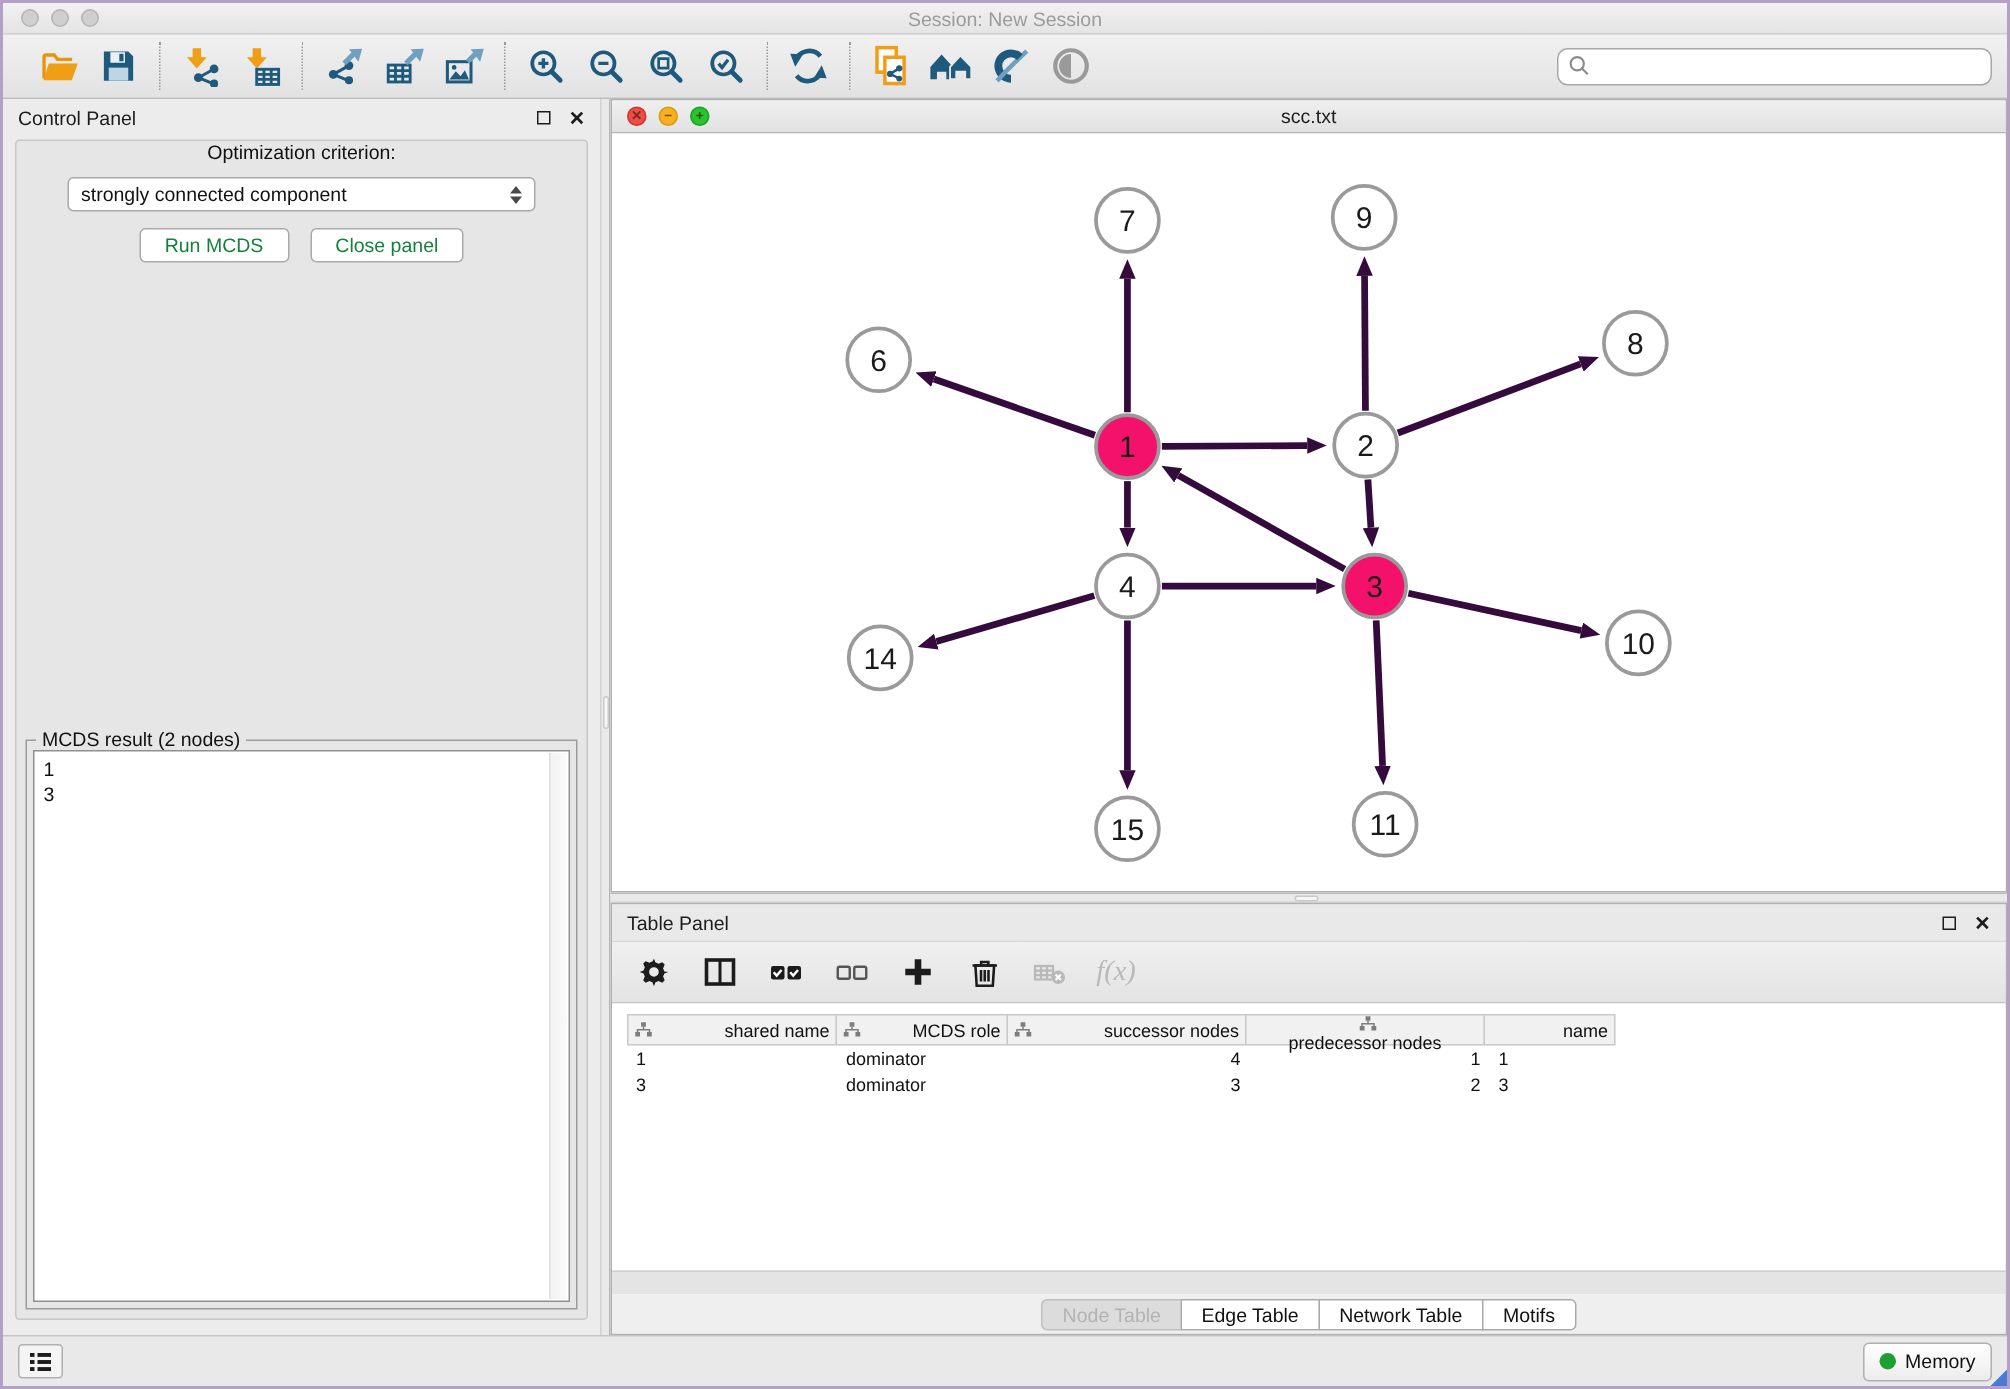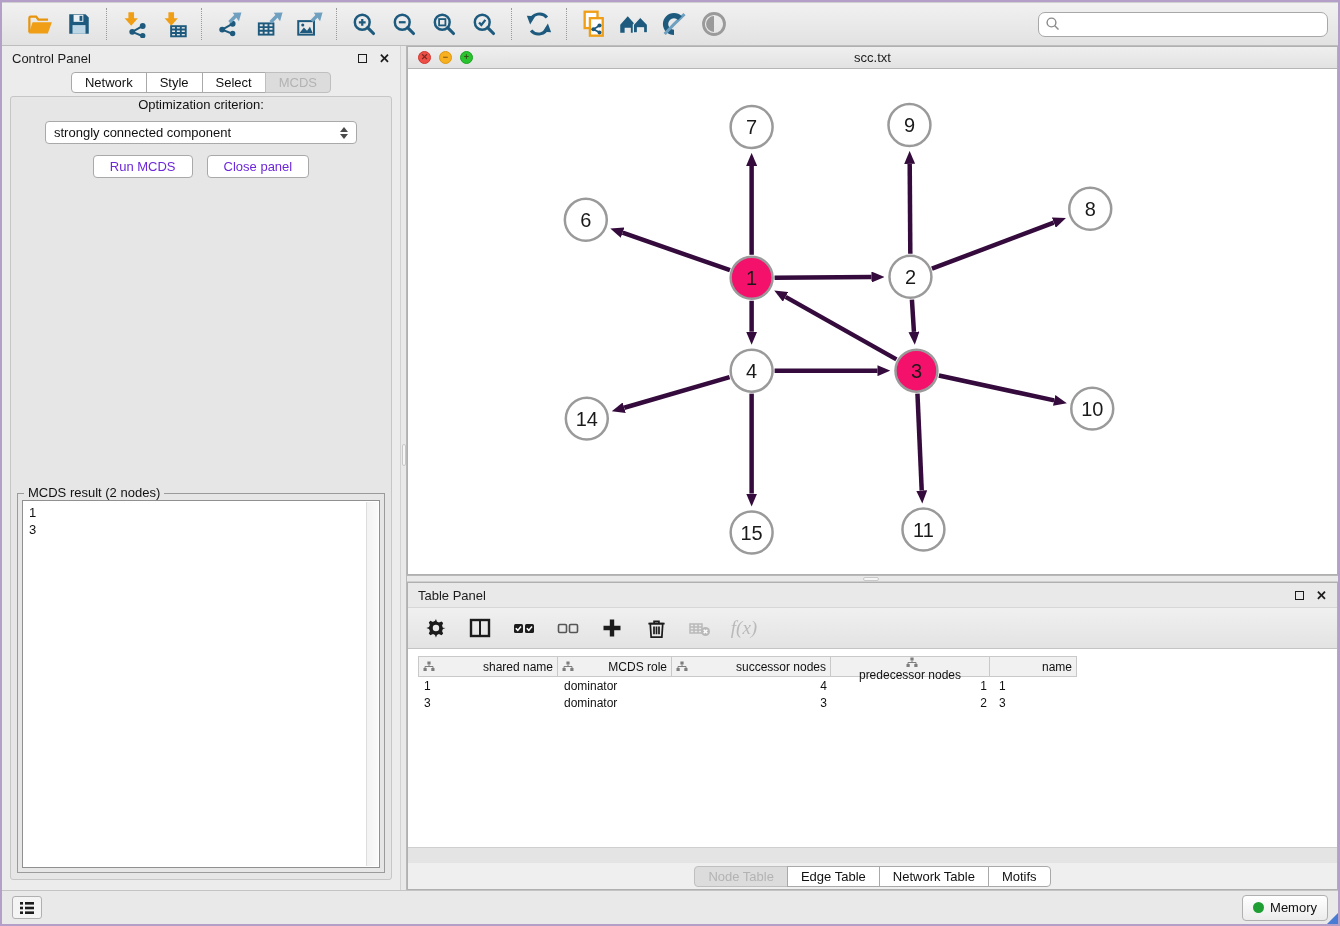--- a/index.html
+++ b/index.html
@@ -36,21 +36,21 @@
   .tab:last-child { border-radius:0 4px 4px 0; }
   .tab.active { background:#dcdcdc; color:#b3b3b3; border-color:#bfbfbf; }
   .cp-content { flex:1; margin:3px 8px 10px 8px; background:#e6e6e6; border:1px solid #c6c6c6; border-radius:3px; display:flex; flex-direction:column; min-height:0; }
   .opt-label { text-align:center; font-size:13px; color:#111; }
   .selectbox { width:312px; height:23px; margin:9px auto 0 auto; background:#fff; border:1px solid #a9a9a9; border-radius:4px; display:flex; align-items:center; padding:0 8px; font-size:13px; color:#111; }
   .spinner { margin-left:auto; display:flex; flex-direction:column; gap:2px; }
   .spinner i { width:0; height:0; border-left:4px solid transparent; border-right:4px solid transparent; display:block; }
   .spinner .up { border-bottom:5px solid #4a4a4a; }
   .spinner .dn { border-top:5px solid #4a4a4a; }
   .btnrow { display:flex; justify-content:center; gap:14px; margin-top:11px; }
-  .cbtn { height:23px; padding:0 16px; background:#fff; border:1px solid #a9a9a9; border-radius:4px; font-size:13px; color:#6d28d9; display:flex; align-items:center; }
+  .cbtn { height:23px; padding:0 16px; background:#fff; border:1px solid #a9a9a9; border-radius:4px; font-size:13px; color:#15803d; display:flex; align-items:center; }
   .spacer { flex:1; }
   .groupbox { position:relative; margin:0 6px 6px 6px; height:380px; border:1px solid #9b9b9b; flex:0 0 auto; }
   .groupbox .gb-title { position:absolute; top:-9px; left:6px; background:#e6e6e6; padding:0 4px; font-size:13px; color:#111; }
   .resultarea { position:absolute; inset:6px 4px 4px 4px; background:#fff; border:1px solid #909090; }
   .resultlines { padding:3px 6px; font-size:13px; line-height:17px; color:#111; white-space:pre; }
   .vscroll { position:absolute; top:1px; bottom:1px; right:1px; width:12px; background:linear-gradient(90deg,#f2f2f2,#fafafa); border-left:1px solid #ddd; }
 
   
   .vdivider { width:7px; flex:0 0 auto; background:#e9e9e9; border-left:1px solid #d2d2d2; border-right:1px solid #b8b8b8; position:relative; }
   .vdivider .grip { position:absolute; top:398px; left:1px; width:4px; height:22px; background:#f6f6f6; border:1px solid #c9c9c9; border-radius:2px; }
@@ -94,20 +94,28 @@
   .listbtn { width:30px; height:23px; background:#f4f4f4; border:1px solid #b0b0b0; border-radius:3px; display:flex; align-items:center; justify-content:center; }
   .membtn { margin-left:auto; height:24px; padding:12px 10px; background:linear-gradient(#ffffff,#ececec); border:1px solid #b0b0b0; border-radius:4px; display:flex; align-items:center; gap:6px; font-size:13px; color:#111; }
   .memdot { width:11px; height:11px; border-radius:50%; background:#1e9e33; }
   .resize-grip { position:absolute; right:0; bottom:0; width:0; height:0; border-left:11px solid transparent; border-bottom:11px solid #4a7bd4; }
 </style>
 </head>
 <body>
 
 <div class="app">
 
+  <div class="titlebar">
+    <div class="traffic">
+      <span class="dot"></span>
+      <span class="dot"></span>
+      <span class="dot"></span>
+    </div>
+    <div class="win-title">Session: New Session</div>
+  </div>
 
   <div class="toolbar">
     <div class="tgroup">
       <span class="tbtn">
         <svg width="27" height="27" viewBox="0 0 24 24">
             <path fill="none" stroke="#e8940c" stroke-width="2" d="M3 19 V6.2 Q3 5 4.2 5 H9 l2 2.6 h8.6"></path>
             <path fill="#ef9e15" d="M5.8 10 H23 L19.4 20 H2.6 Z"></path>
           </svg>
       </span>
       <span class="tbtn">
@@ -265,26 +273,20 @@
 
   <div class="main">
 
     <div class="cpanel">
       <div class="panel-head">
         <span class="ptitle">Control Panel</span>
         <span class="pbtns">
           <span class="float-ico"></span>
           <span class="close-ico">✕</span>
         </span>
-      </div>
-      <div class="tabrow">
-        <span class="tab">Network</span>
-        <span class="tab">Style</span>
-        <span class="tab">Select</span>
-        <span class="tab active">MCDS</span>
       </div>
       <div class="cp-content">
         <div class="opt-label">Optimization criterion:</div>
         <div class="selectbox">
           <span>strongly connected component</span>
           <span class="spinner">
               <i class="up"></i>
               <i class="dn"></i>
             </span>
         </div>

